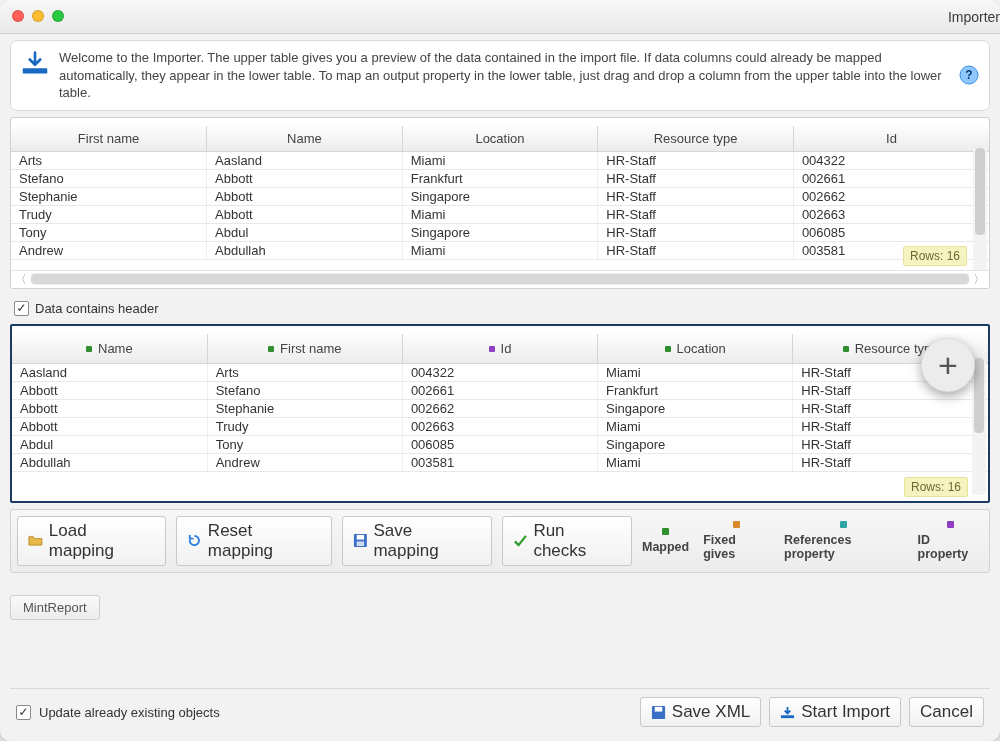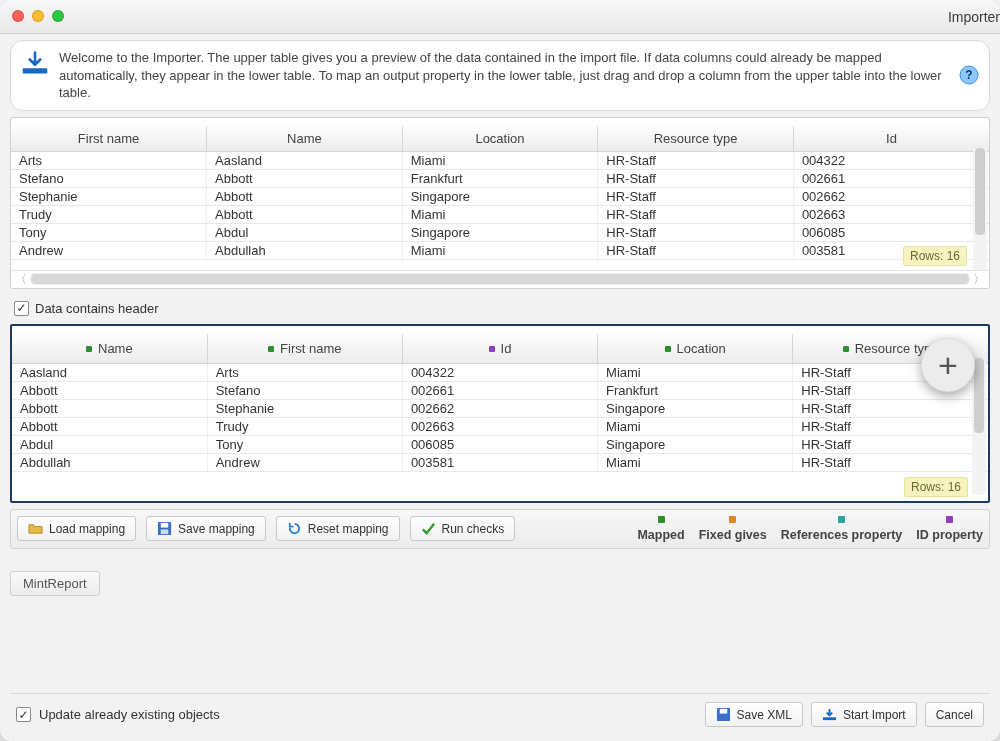--- a/index.html
+++ b/index.html
@@ -21,21 +21,21 @@
   .dot { width:12px; height:12px; border-radius:50%; border:0.5px solid rgba(0,0,0,.15); }
   .dot.red { background:#ff5f57; }
   .dot.yellow { background:#febc2e; }
   .dot.green { background:#28c840; }
   .title { width:100%; text-align:right; font-weight:400; font-size:14px; color:#3a3a3a; }
 
   .content { padding:6px 10px 10px 10px; display:flex; flex-direction:column; gap:6px; height:calc(100% - 34px); }
 
   .welcome-bar {
     display:flex; align-items:flex-start; gap:10px;
-    background:#fff; border:1px solid #d9d9d9; border-radius:13px; padding:8px 10px;
+    background:#fff; border:1px solid #d9d9d9; border-radius:7px; padding:8px 10px;
   }
   .welcome-icon { width:28px; height:28px; flex:0 0 28px; }
   .welcome-text { flex:1; font-size:13px; line-height:1.35; color:#444; }
   .help-icon { width:20px; height:20px; align-self:center; }
 
   .panel {
     background:#fff; border:1px solid #d0d0d0; border-radius:3px; position:relative;
   }
   table { width:100%; border-collapse:collapse; table-layout:fixed;margin-top:8px; }
   thead th {
@@ -75,21 +75,21 @@
   .mapped-panel thead th { padding:7px 8px; }
   .th-marker { display:inline-block; width:6px; height:6px; margin-right:6px; vertical-align:middle; border-radius:1px; }
   .mk-green { background:#2f8f2f; }
   .mk-purple { background:#8f3fbf; }
 
   .toolbar { display:flex; align-items:center; gap:10px; padding:6px 6px; background:linear-gradient(#f7f7f7,#ececec); border:1px solid #d2d2d2; border-radius:3px; }
   .btn {
     display:inline-flex; align-items:center; gap:6px;
     background:linear-gradient(#ffffff,#f1f1f1);
     border:1px solid #c8c8c8; border-radius:3px;
-    padding:4px 10px; font-size:12px; color:#333; cursor:pointer;
+    padding:4px 10px; font-size:17px; color:#333; cursor:pointer;
     box-shadow:0 1px 0 rgba(255,255,255,.6) inset;
   }
   .btn svg, .btn .ico { width:15px; height:15px; }
   .legend { display:flex; gap:14px; margin-left:auto; font-size:12.5px; color:#444; align-items:center; }
   .legend span { display:inline-flex; align-items:center; gap:5px;flex-direction:column; }
   .lg { width:7px; height:7px; display:inline-block; border-radius:1px; }
   .lg.green{background:#2f8f2f;} .lg.orange{background:#d88a2b;} .lg.teal{background:#2fa3a3;} .lg.purple{background:#8f3fbf;}
 
   .report-tab { display:inline-block; background:linear-gradient(#fafafa,#ececec); border:1px solid #cfcfcf; border-radius:3px; padding:4px 12px; font-size:13px; color:#555; margin-top:16px; }
 
@@ -274,32 +274,32 @@
 
     <div class="toolbar">
       <div class="btn">
         <svg class="ico" viewBox="0 0 16 16">
             <path d="M1 4h5l1 2h8v7H1z" fill="#e7b94a" stroke="#b88a1f"></path>
           </svg>
         <span>Load mapping</span>
       </div>
       <div class="btn">
         <svg class="ico" viewBox="0 0 16 16">
+            <path d="M8 3a5 5 0 1 1-4.9 4" fill="none" stroke="#2a7de1" stroke-width="2"></path>
+            <path d="M3 2v4h4" fill="none" stroke="#2a7de1" stroke-width="2"></path>
+          </svg>
+        <span>Reset mapping</span>
+      </div>
+      <div class="btn">
+        <svg class="ico" viewBox="0 0 16 16">
             <rect x="1" y="1" width="14" height="14" rx="1" fill="#3a6fc7"></rect>
             <rect x="4" y="2" width="8" height="5" fill="#fff"></rect>
             <rect x="4" y="9" width="8" height="5" fill="#cfd9ee"></rect>
           </svg>
         <span>Save mapping</span>
-      </div>
-      <div class="btn">
-        <svg class="ico" viewBox="0 0 16 16">
-            <path d="M8 3a5 5 0 1 1-4.9 4" fill="none" stroke="#2a7de1" stroke-width="2"></path>
-            <path d="M3 2v4h4" fill="none" stroke="#2a7de1" stroke-width="2"></path>
-          </svg>
-        <span>Reset mapping</span>
       </div>
       <div class="btn">
         <svg class="ico" viewBox="0 0 16 16">
             <path d="M2 9l4 4 8-10" fill="none" stroke="#2f9e2f" stroke-width="2.5"></path>
           </svg>
         <span>Run checks</span>
       </div>
       <div class="legend">
         <span>
             <i class="lg green"></i>

